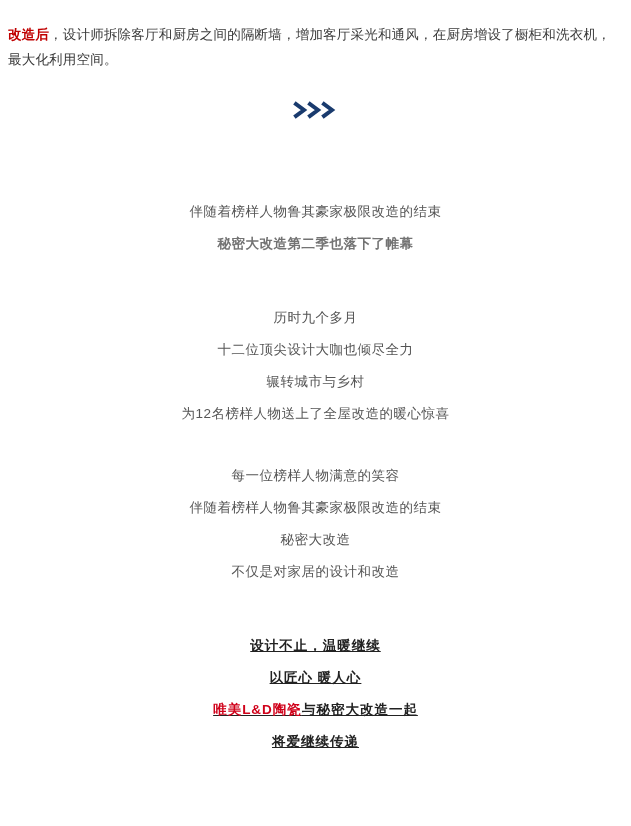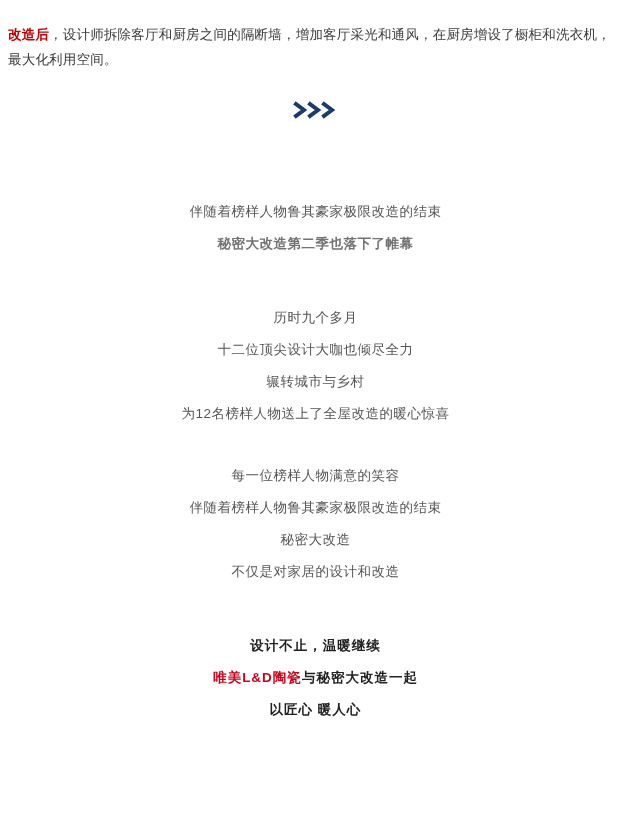--- a/index.html
+++ b/index.html
@@ -66,20 +66,21 @@
     letter-spacing: 0.5px;
   }
   .line.bold {
     font-weight: bold;
     color: #737373;
   }
   .line.strong-dark {
     font-weight: bold;
     color: #222222;
     letter-spacing: 1px;
+    text-decoration: underline;
   }
   .line .red {
     color: #d0021b;
     font-weight: bold;
   }
   .gap-lg { height: 30px; }
   .gap-xl { height: 42px; }
 </style>
 </head>
 <body>
@@ -117,18 +118,19 @@
     <div class="gap-lg"></div>
 
     <div class="line">每一位榜样人物满意的笑容</div>
     <div class="line">伴随着榜样人物鲁其豪家极限改造的结束</div>
     <div class="line">秘密大改造</div>
     <div class="line">不仅是对家居的设计和改造</div>
 
     <div class="gap-xl"></div>
 
     <div class="line strong-dark">设计不止，温暖继续</div>
+    <div class="line strong-dark">以匠心   暖人心</div>
     <div class="line strong-dark"><span class="red">唯美L&amp;D陶瓷</span><span>与秘密大改造一起</span></div>
-    <div class="line strong-dark">以匠心   暖人心</div>
+    <div class="line strong-dark">将爱继续传递</div>
 
   </div>
 
 </div>
 
 </body></html>

